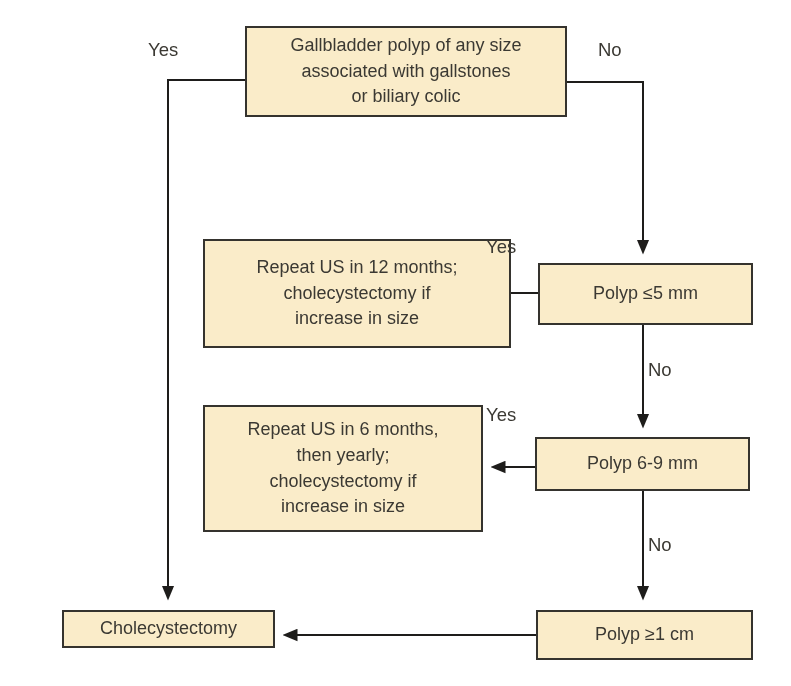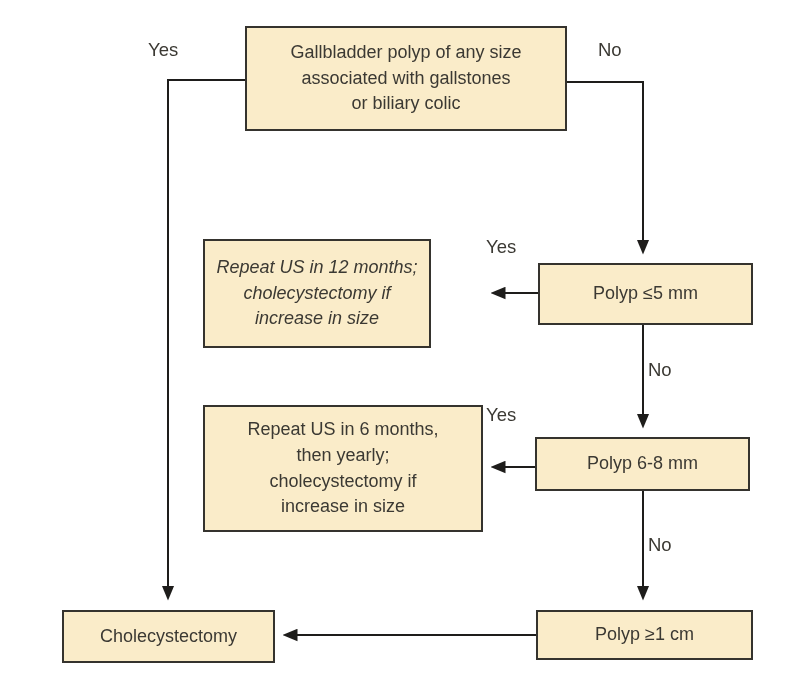--- a/index.html
+++ b/index.html
@@ -73,48 +73,48 @@
 
     <polyline points="643,316 643,426" marker-end="url(#arrow)"></polyline>
 
     <polyline points="535,467 493,467" marker-end="url(#arrow)"></polyline>
 
     <polyline points="643,491 643,598" marker-end="url(#arrow)"></polyline>
 
     <polyline points="536,635 285,635" marker-end="url(#arrow)"></polyline>
   </svg>
 
-  <div class="node" style="left:245px; top:26px; width:322px; height:105px;">
+  <div class="node" style="left:245px; top:26px; width:322px; height:91px;">
     <span class="node-text">Gallbladder polyp of any size
 associated with gallstones
 or biliary colic</span>
   </div>
 
-  <div class="node" style="left:203px; top:239px; width:228px; height:109px;font-style:italic;">
+  <div class="node" style="left:203px; top:239px; width:308px; height:109px;">
     <span class="node-text">Repeat US in 12 months;
 cholecystectomy if
 increase in size</span>
   </div>
 
   <div class="node" style="left:538px; top:263px; width:215px; height:62px;">
     <span class="node-text">Polyp ≤5 mm</span>
   </div>
 
   <div class="node" style="left:203px; top:405px; width:280px; height:127px;">
     <span class="node-text">Repeat US in 6 months,
 then yearly;
 cholecystectomy if
 increase in size</span>
   </div>
 
   <div class="node" style="left:535px; top:437px; width:215px; height:54px;">
-    <span class="node-text">Polyp 6-8 mm</span>
+    <span class="node-text">Polyp 6-9 mm</span>
   </div>
 
-  <div class="node" style="left:62px; top:610px; width:213px; height:53px;">
+  <div class="node" style="left:62px; top:610px; width:213px; height:38px;">
     <span class="node-text">Cholecystectomy</span>
   </div>
 
   <div class="node" style="left:536px; top:610px; width:217px; height:50px;align-items:center;">
     <span class="node-text">Polyp ≥1 cm</span>
   </div>
 
   <div class="edge-label" style="left:148px; top:41px;">Yes</div>
 
   <div class="edge-label" style="left:598px; top:41px;">No</div>

